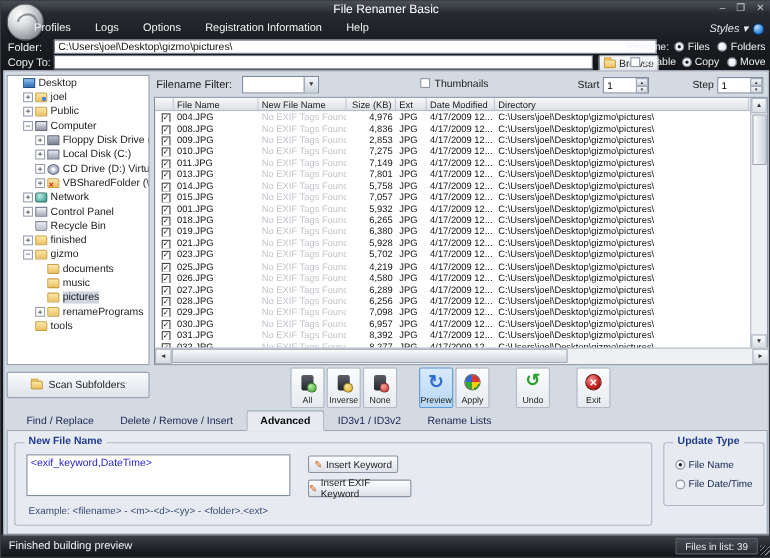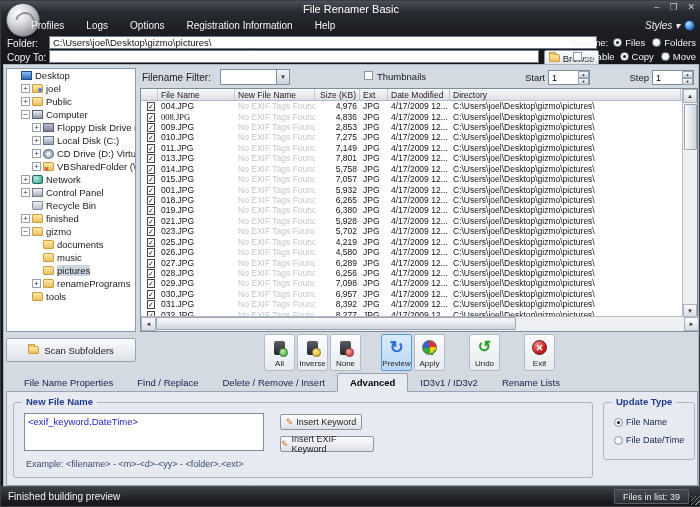--- a/index.html
+++ b/index.html
@@ -62,21 +62,21 @@
   .scan-btn { position:absolute; left:2px; top:273px; width:130px; height:24px; border:1px solid #98a3b3; border-radius:2px;
               background:linear-gradient(#fbfcfd,#dde2e9); font-size:9.5px; color:#222; display:flex; align-items:center; justify-content:center; gap:5px; cursor:default;}
 
   
   .filter-label { position:absolute; left:138px; top:7px; font-size:10px; color:#1a1a1a; }
   .combo { position:absolute; left:216px; top:4px; width:70px; height:16px; background:#fff; border:1px solid #7f8da0; }
   .combo .drop { position:absolute; right:0; top:0; width:13px; height:100%; background:linear-gradient(#f4f6f8,#cdd4dd); border-left:1px solid #7f8da0; font-size:6px; color:#333; text-align:center; line-height:14px;}
   .filter-btn { position:absolute; left:292px; top:3px; width:63px; height:18px; border:1px solid #8b95a3; border-radius:2px;
                 background:linear-gradient(#fdfdfe,#dce1e8); font-size:9.5px; color:#222; display:flex; align-items:center; justify-content:center; gap:4px;margin-top:32px;}
   .filter-glyph { width:9px; height:9px; background:linear-gradient(#9ecdf2,#3d7ebf); border:1px solid #2a5f96; }
-  .thumb-box { position:absolute; left:360px; top:6px; display:flex; align-items:flex-start; gap:4px; font-size:9.5px; color:#1a1a1a;}
+  .thumb-box { position:absolute; left:378px; top:6px; display:flex; align-items:flex-start; gap:4px; font-size:9.5px; color:#1a1a1a;}
   .spin-group { position:absolute; top:5px; display:flex; align-items:center; gap:3px; font-size:9.5px; color:#1a1a1a;}
   .spin-wrap { position:relative; width:42px; height:15px; }
   .spin-wrap input { width:42px; height:15px; border:1px solid #7f8da0; font-size:9px; padding:0 12px 0 3px; font-family:"Liberation Sans",sans-serif;}
   .spinners { position:absolute; right:1px; top:1px; width:11px; height:13px; display:flex; flex-direction:column;}
   .spinners span { flex:1; background:linear-gradient(#f4f6f8,#cfd6df); border:1px solid #9aa4b2; font-size:4px; line-height:5px; text-align:center; color:#333;}
 
   
   .grid { position:absolute; left:136px; top:23px; width:558px; height:244px; background:#fff; border:1px solid #808b9b; }
   .ghead { display:flex; height:12px; background:linear-gradient(#f8f9fa,#dcdfe4); border-bottom:1px solid #b6bcc5; width:543px;}
   .ghead .th { font-size:8.5px; color:#222; padding:1px 3px 0 3px; border-right:1px solid #c4c8cf; overflow:hidden; white-space:nowrap; }
@@ -357,21 +357,21 @@
             <div class="td" style="width: 17px;"><span class="tbl-cbx">✓</span></div>
             <div class="td " style="width: 77px;">004.JPG</div>
             <div class="td dim" style="width: 80px;">No EXIF Tags Found</div>
             <div class="td num" style="width: 45px;">4,976</div>
             <div class="td " style="width: 28px;">JPG</div>
             <div class="td " style="width: 62px;">4/17/2009 12...</div>
             <div class="td " style="width: 231px;">C:\Users\joel\Desktop\gizmo\pictures\</div>
           </div>
           <div class="grow">
             <div class="td" style="width: 17px;"><span class="tbl-cbx">✓</span></div>
-            <div class="td " style="width: 77px; font-family: Liberation Serif, serif;">008.JPG</div>
+            <div class="td " style="width: 77px;">008.JPG</div>
             <div class="td dim" style="width: 80px;">No EXIF Tags Found</div>
             <div class="td num" style="width: 45px;">4,836</div>
             <div class="td " style="width: 28px;">JPG</div>
             <div class="td " style="width: 62px;">4/17/2009 12...</div>
             <div class="td " style="width: 231px;">C:\Users\joel\Desktop\gizmo\pictures\</div>
           </div>
           <div class="grow">
             <div class="td" style="width: 17px;"><span class="tbl-cbx">✓</span></div>
             <div class="td " style="width: 77px;">009.JPG</div>
             <div class="td dim" style="width: 80px;">No EXIF Tags Found</div>
@@ -595,21 +595,20 @@
         </div>
         <div class="abtn" style="margin-left: 24px;">
           <span class="aicon">
             <span class="ic-exit"></span>
           </span>
           <span class="albl">Exit</span>
         </div>
       </div>
 
     <div class="tabs" id="tabs">
-        <div class="tab">File Name Properties</div>
         <div class="tab">Find / Replace</div>
         <div class="tab">Delete / Remove / Insert</div>
         <div class="tab active">Advanced</div>
         <div class="tab">ID3v1 / ID3v2</div>
         <div class="tab">Rename Lists</div>
       </div>
 
     <div class="tabpanel">
       <div class="groupbox gb-newname">
         <span class="gtitle">New File Name</span>

